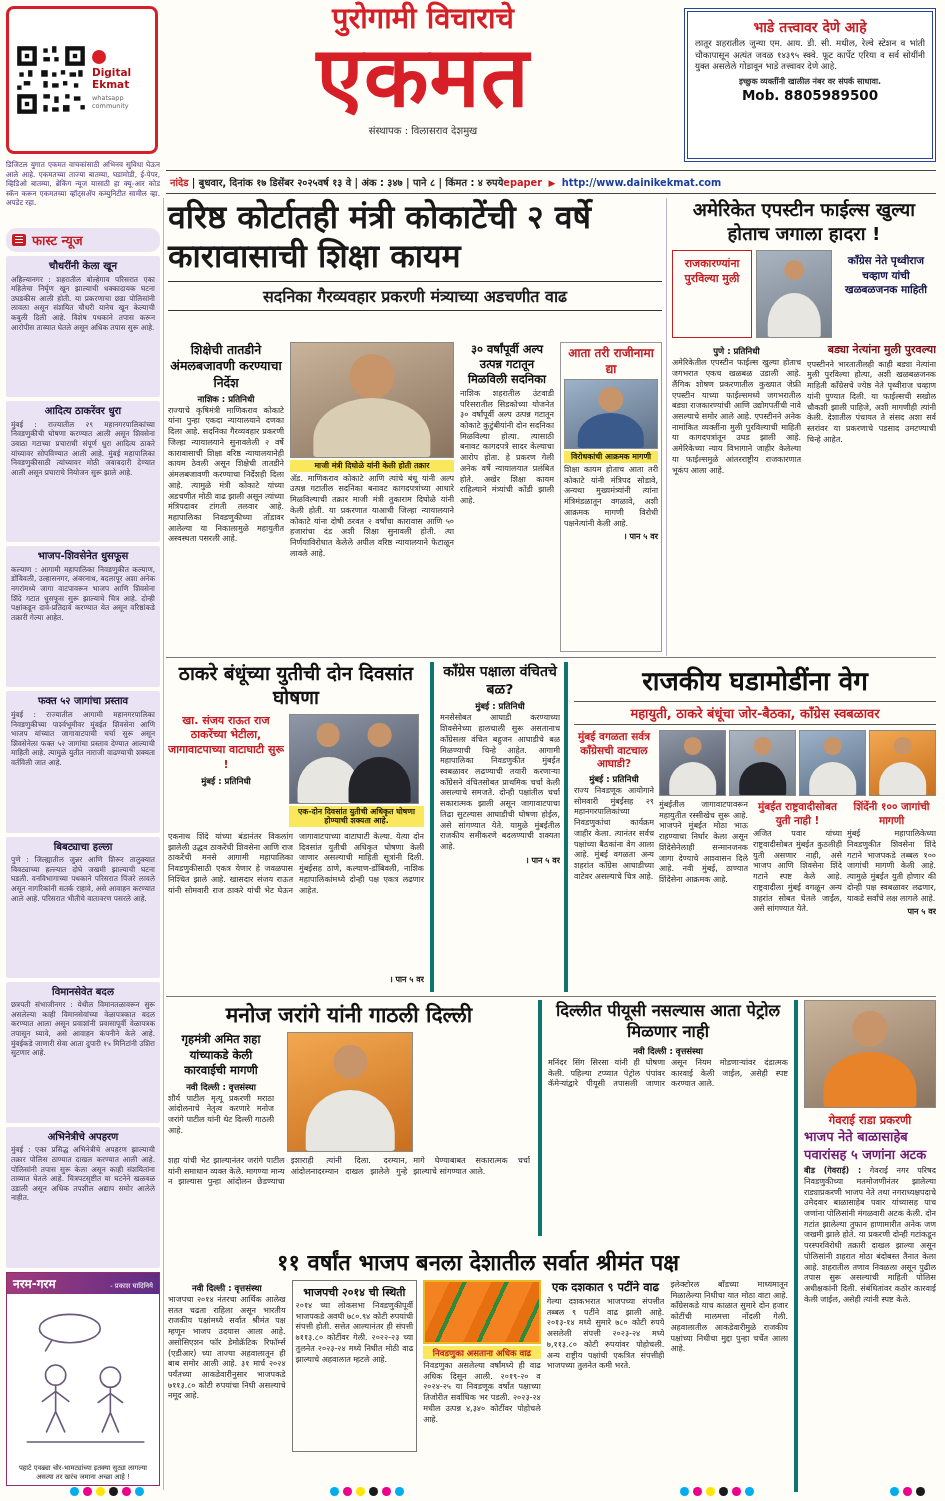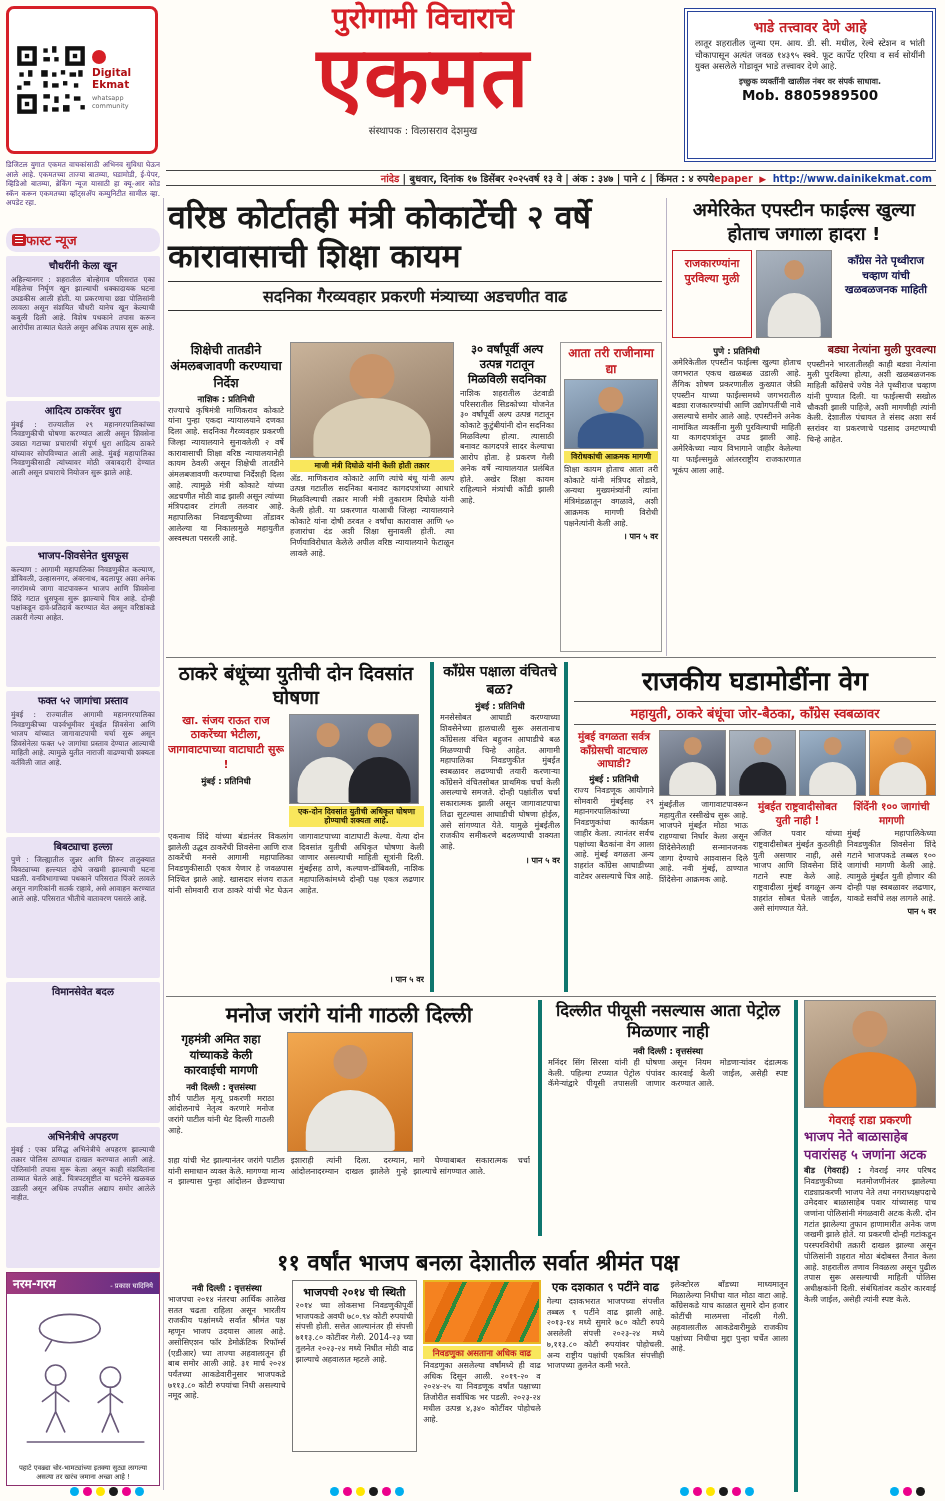--- a/index.html
+++ b/index.html
@@ -29,29 +29,29 @@
   .qr-caption{left:6px;top:160px;width:154px;height:64px;font-size:7.2px;line-height:1.32;text-align:justify;color:#4a2d7a;overflow:hidden;}
   .masthead{left:168px;top:2px;width:510px;height:164px;text-align:center;}
   .mh-tag{font-size:29px;font-weight:bold;color:var(--brand-red);line-height:1.15;}
   .mh-title{font-size:84px;font-weight:bold;color:var(--brand-red);line-height:1.02;letter-spacing:1px;}
   .mh-founder{font-size:10px;color:#333;margin-top:2px;}
   .ad-box{left:684px;top:8px;width:252px;height:154px;border:4px double var(--ad-blue);padding:5px 7px;text-align:center;background:#fff;}
   .ad-title{color:var(--accent-red);font-weight:bold;font-size:14px;margin-bottom:2px;}
   .ad-body{font-size:8.6px;line-height:1.35;text-align:justify;color:#222;}
   .ad-contact{font-size:8px;font-weight:bold;margin-top:2px;color:#333;}
   .ad-mobile{font-size:13.5px;font-weight:bold;color:#111;margin-top:1px;}
-  .dateline{left:166px;top:170px;width:770px;height:16px;border-top:1.5px solid #444;border-bottom:1.5px solid #444;display:flex;justify-content:flex-end;align-items:center;font-size:9.8px;font-weight:bold;padding:0 4px;color:#222;}
+  .dateline{left:166px;top:170px;width:770px;height:24px;border-top:1.5px solid #444;border-bottom:1.5px solid #444;display:flex;justify-content:flex-start;align-items:center;font-size:9.8px;font-weight:bold;padding:0 4px;color:#222;}
   .dateline .ep{color:var(--accent-red);}
   .dateline .arr{color:var(--accent-red);font-size:9px;margin:0 3px;}
   .dateline a{color:var(--link-blue);text-decoration:none;font-weight:bold;cursor:pointer;}
   
   .vr{left:163px;top:198px;height:1292px;border-left:1px solid #b9b3c6;width:0;}
   .vr2{left:666px;top:198px;height:458px;border-left:1px solid #b9b3c6;width:0;}
   .sidebar{left:6px;top:228px;width:154px;height:1040px;display:flex;flex-direction:column;gap:4px;overflow:hidden;}
-  .fn-head{background:var(--sidebar-bg);color:var(--accent-red);font-weight:bold;font-size:13px;padding:3px 6px;display:flex;align-items:center;border-radius:10px;}
+  .fn-head{background:var(--sidebar-bg);color:var(--accent-red);font-weight:bold;font-size:13px;padding:3px 6px;display:flex;gap:6px;align-items:center;border-radius:10px;}
   .fn-icon{width:14px;height:12px;background:var(--accent-red);border-radius:2px;position:relative;flex:none;}
   .fn-icon::after{content:"";position:absolute;inset:2px 3px;background:repeating-linear-gradient(#fff 0 1px,transparent 1px 3px);}
   .fn-item{background:var(--sidebar-bg);padding:4px 5px;flex:1;overflow:hidden;border-radius:2px;}
   .fn-item h4{font-size:10px;text-align:center;margin-bottom:2px;color:#1d1433;line-height:1.25;}
   .fn-item p{font-size:7.3px;line-height:1.32;text-align:justify;color:#3a3344;}
   .narm{left:6px;top:1272px;width:154px;height:214px;border:1.5px solid var(--narm-purple);background:#fff;display:flex;flex-direction:column;}
   .narm-head{background:linear-gradient(90deg,#a03b7d,#5f2d86);color:#fff;font-weight:bold;font-size:12px;padding:2px 6px;display:flex;justify-content:space-between;align-items:baseline;}
   .narm-by{font-size:6.8px;font-weight:normal;}
   .cartoon{flex:1;overflow:hidden;}
   .narm-cap{font-size:6.8px;line-height:1.3;padding:2px 4px 3px;text-align:center;color:#222;}
@@ -252,20 +252,21 @@
     <div class="fn-item">
         <h4>फक्त ५२ जागांचा प्रस्ताव</h4>
         <p>मुंबई : राज्यातील आगामी महानगरपालिका निवडणुकीच्या पार्श्वभूमीवर मुंबईत शिवसेना आणि भाजप यांच्यात जागावाटपाची चर्चा सुरू असून शिवसेनेला फक्त ५२ जागांचा प्रस्ताव देण्यात आल्याची माहिती आहे. त्यामुळे युतीत नाराजी वाढण्याची शक्यता वर्तविली जात आहे.</p>
       </div>
     <div class="fn-item">
         <h4>बिबट्याचा हल्ला</h4>
         <p>पुणे : जिल्ह्यातील जुन्नर आणि शिरूर तालुक्यात बिबट्याच्या हल्ल्यात दोघे जखमी झाल्याची घटना घडली. वनविभागाच्या पथकाने परिसरात पिंजरे लावले असून नागरिकांनी सतर्क राहावे, असे आवाहन करण्यात आले आहे. परिसरात भीतीचे वातावरण पसरले आहे.</p>
       </div>
     <div class="fn-item">
         <h4>विमानसेवेत बदल</h4>
+        <p>छत्रपती संभाजीनगर : येथील विमानतळावरून सुरू असलेल्या काही विमानसेवांच्या वेळापत्रकात बदल करण्यात आला असून प्रवाशांनी प्रवासापूर्वी वेळापत्रक तपासून घ्यावे, असे आवाहन कंपनीने केले आहे. मुंबईकडे जाणारी सेवा आता दुपारी १५ मिनिटांनी उशिरा सुटणार आहे.</p>
       </div>
     <div class="fn-item">
         <h4>अभिनेत्रीचे अपहरण</h4>
         <p>मुंबई : एका प्रसिद्ध अभिनेत्रीचे अपहरण झाल्याची तक्रार पोलिस ठाण्यात दाखल करण्यात आली आहे. पोलिसांनी तपास सुरू केला असून काही संशयितांना ताब्यात घेतले आहे. चित्रपटसृष्टीत या घटनेने खळबळ उडाली असून अधिक तपशील अद्याप समोर आलेले नाहीत.</p>
       </div>
   </div>
 
   <div class="narm abs">
     <div class="narm-head">
       <span>नरम-गरम</span>
@@ -442,21 +443,21 @@
 
   <div class="bjp abs">
     <h2 class="bjp-head">११ वर्षांत भाजप बनला देशातील सर्वात श्रीमंत पक्ष</h2>
     <div class="bjp-cols">
       <div>
         <span class="dl">नवी दिल्ली : वृत्तसंस्था</span>
         <p class="bt">भाजपचा २०१४ नंतरचा आर्थिक आलेख सतत चढता राहिला असून भारतीय राजकीय पक्षांमध्ये सर्वात श्रीमंत पक्ष म्हणून भाजप उदयास आला आहे. असोसिएशन फॉर डेमोक्रॅटिक रिफॉर्म्स (एडीआर) च्या ताज्या अहवालातून ही बाब समोर आली आहे. ३१ मार्च २०२४ पर्यंतच्या आकडेवारीनुसार भाजपकडे ७११३.८० कोटी रुपयांचा निधी असल्याचे नमूद आहे.</p>
       </div>
       <div class="bjp-box">
         <h4>भाजपची २०१४ ची स्थिती</h4>
-        <p class="bt">२०१४ च्या लोकसभा निवडणुकीपूर्वी भाजपकडे अवघी ७८०.९४ कोटी रुपयांची संपत्ती होती. सत्तेत आल्यानंतर ही संपत्ती ७११३.८० कोटींवर गेली. 2014-२३ च्या तुलनेत २०२३-२४ मध्ये निधीत मोठी वाढ झाल्याचे अहवालात म्हटले आहे.</p>
+        <p class="bt">२०१४ च्या लोकसभा निवडणुकीपूर्वी भाजपकडे अवघी ७८०.९४ कोटी रुपयांची संपत्ती होती. सत्तेत आल्यानंतर ही संपत्ती ७११३.८० कोटींवर गेली. २०२२-२३ च्या तुलनेत २०२३-२४ मध्ये निधीत मोठी वाढ झाल्याचे अहवालात म्हटले आहे.</p>
       </div>
       <div>
         <div class="photo bjp-photo p-flags"></div>
         <div class="cap-red">निवडणुका असताना अधिक वाढ</div>
         <p class="bt">निवडणुका असलेल्या वर्षांमध्ये ही वाढ अधिक दिसून आली. २०१९-२० व २०२४-२५ या निवडणूक वर्षांत पक्षाच्या तिजोरीत सर्वाधिक भर पडली. २०२३-२४ मधील उत्पन्न ४,३४० कोटींवर पोहोचले आहे.</p>
       </div>
       <div>
         <h4 class="bold-head">एक दशकात ९ पटींने वाढ</h4>
         <p class="bt">गेल्या दशकभरात भाजपच्या संपत्तीत तब्बल ९ पटींने वाढ झाली आहे. २०१३-१४ मध्ये सुमारे ७८० कोटी रुपये असलेली संपत्ती २०२३-२४ मध्ये ७,११३.८० कोटी रुपयांवर पोहोचली. अन्य राष्ट्रीय पक्षांची एकत्रित संपत्तीही भाजपच्या तुलनेत कमी भरते.</p>
       </div>

